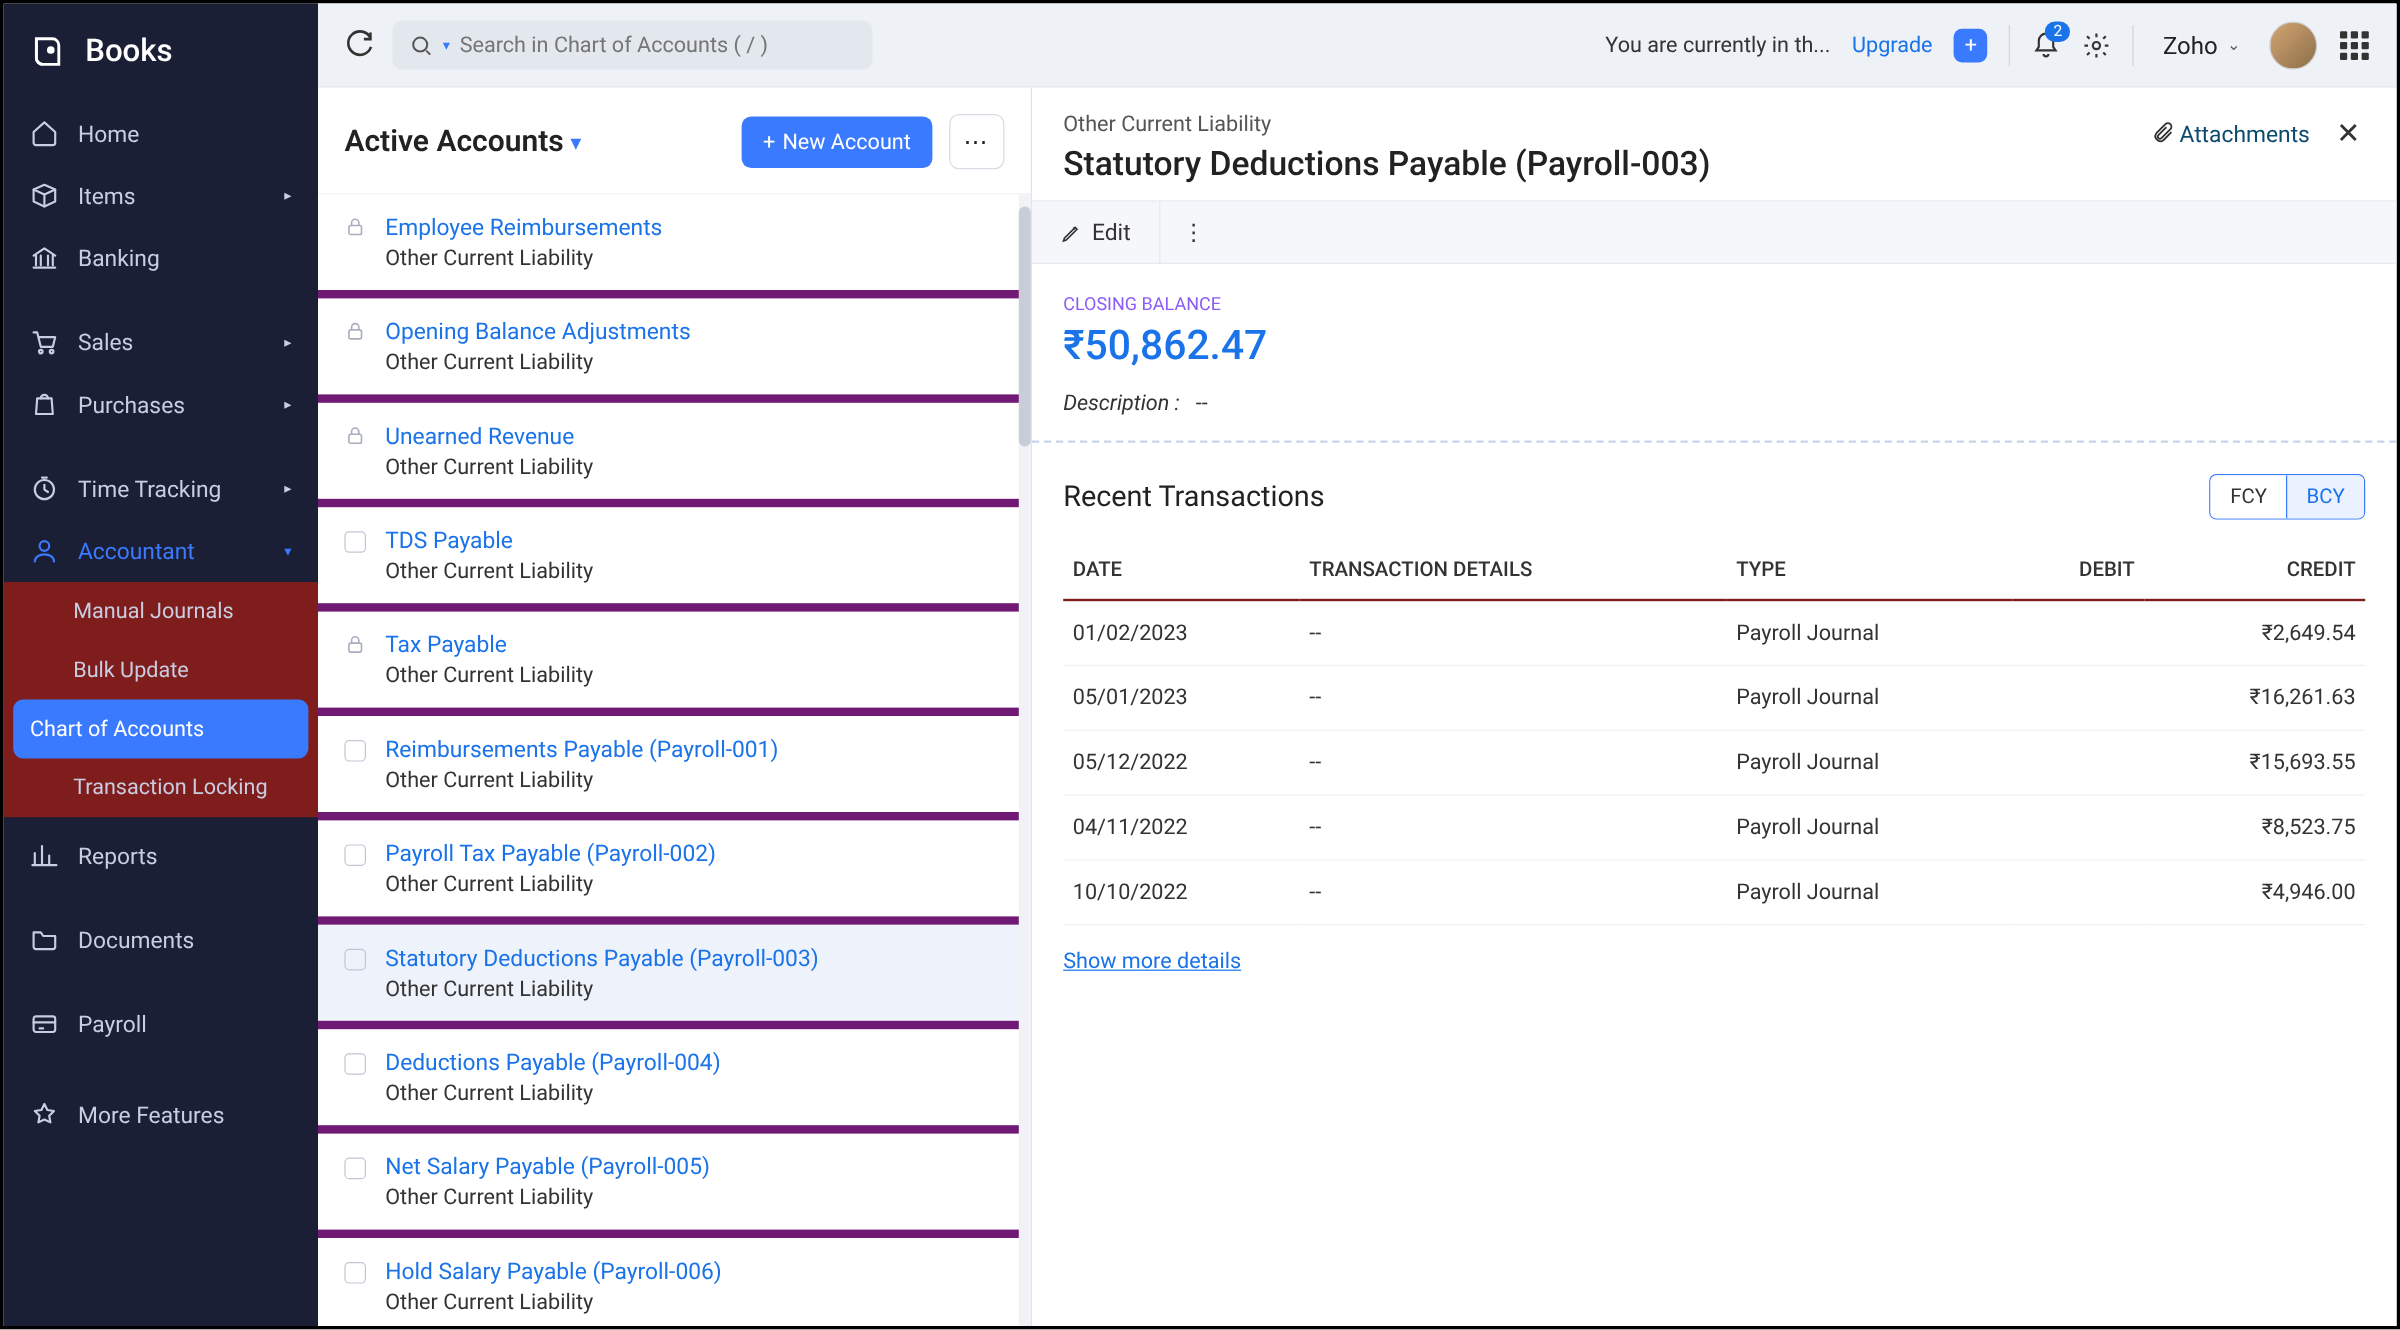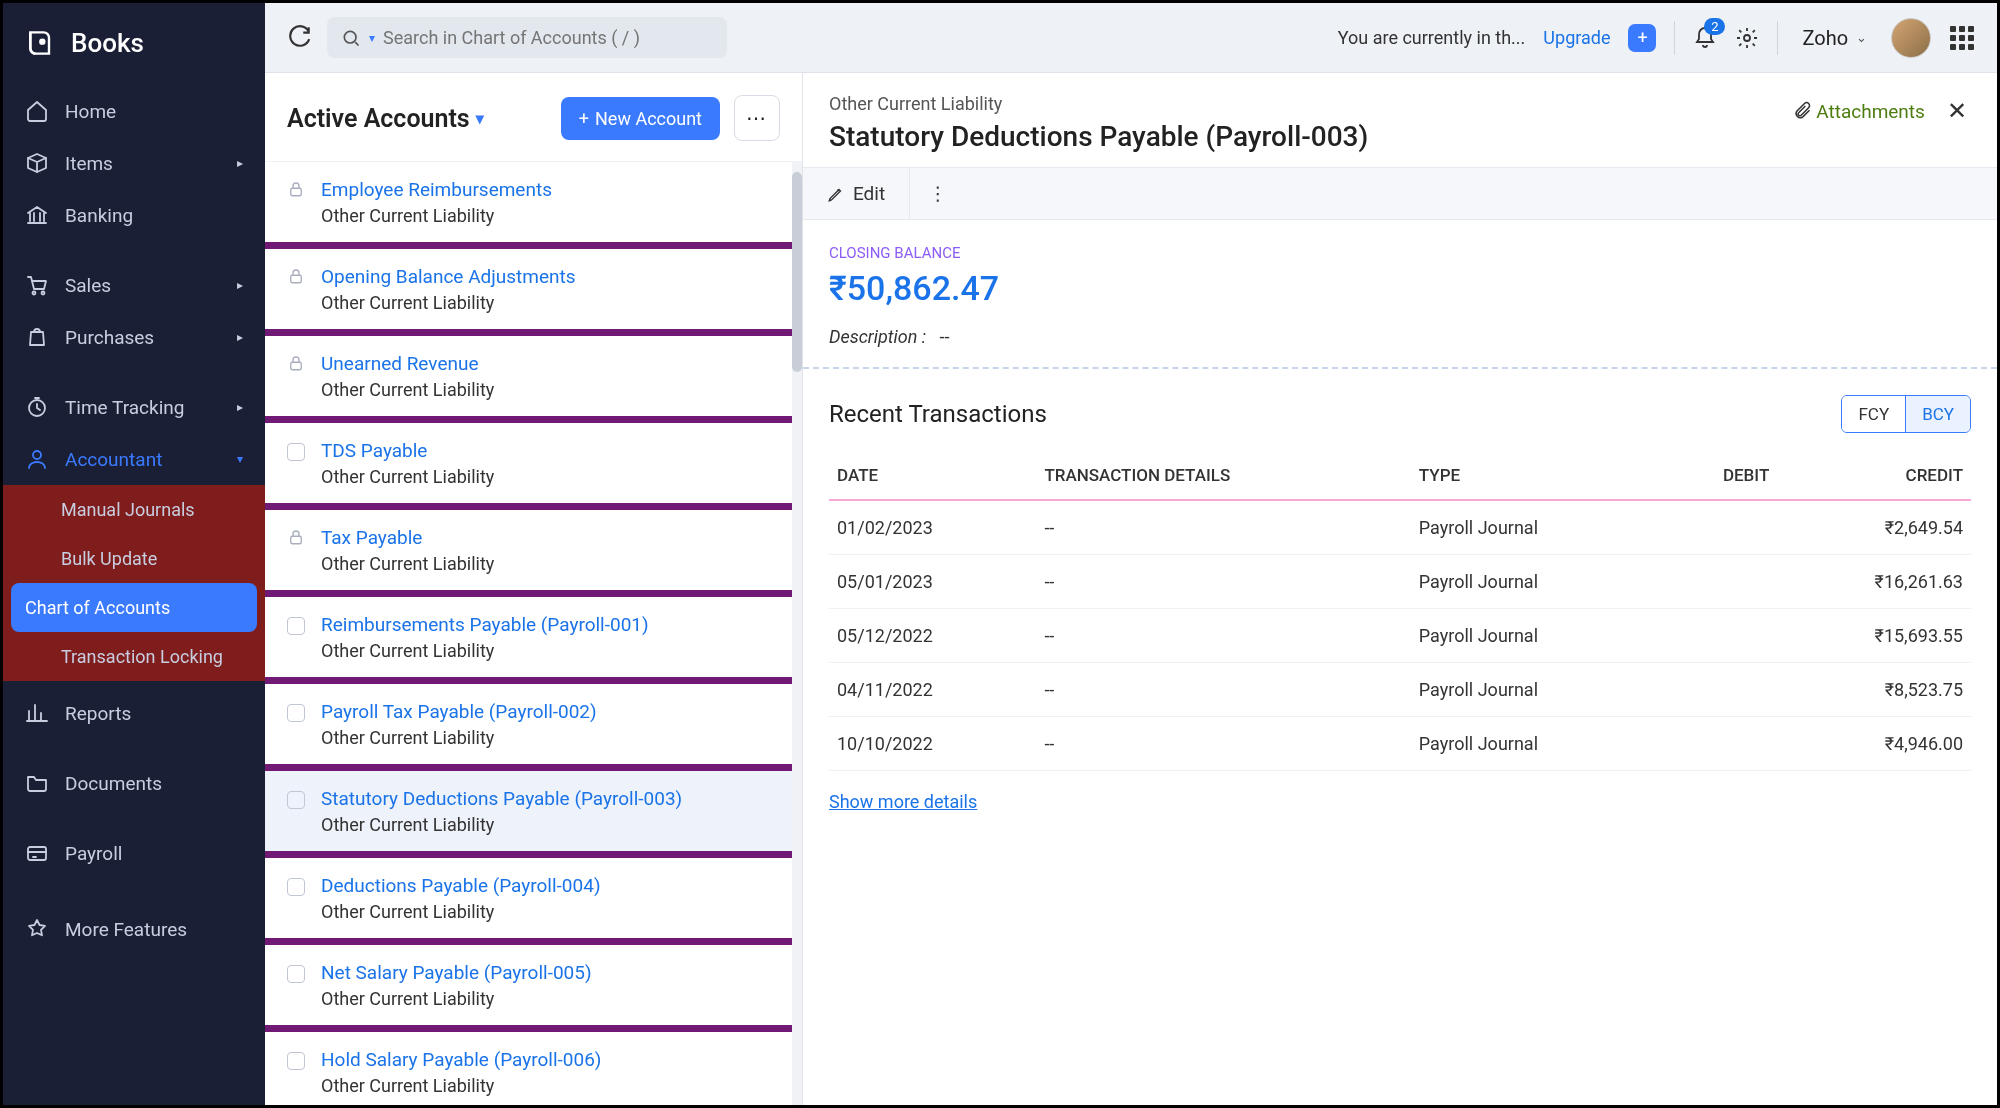--- a/index.html
+++ b/index.html
@@ -39,61 +39,61 @@
 .org-chevron { font-size: 13px; color: #555; }
 .avatar { width: 40px; height: 40px; border-radius: 50%; background: linear-gradient(135deg, #d4a574, #8b6f47); cursor: pointer; border: 1px solid #ccc; }
 .apps-grid { width: 26px; height: 26px; cursor: pointer; display: grid; grid-template-columns: repeat(3, 1fr); gap: 3px; padding: 1px; }
 .apps-grid span { background: #333; border-radius: 1px; }
 .topbar-div { width: 1px; height: 34px; background: #d0d4dc; }
 
 
 .content { flex: 1; display: flex; min-height: 0; }
 
 
-.list-panel { width: 538px; background: #fff; border-right: 1px solid #e0e3ea; display: flex; flex-direction: column; flex-shrink: 0; }
+.list-panel { width: 595px; background: #fff; border-right: 1px solid #e0e3ea; display: flex; flex-direction: column; flex-shrink: 0; }
 .list-header { display: flex; align-items: center; gap: 14px; padding: 22px 22px 20px; border-bottom: 1px solid #eef1f6; }
 .list-title { font-size: 25px; font-weight: 600; cursor: pointer; display: flex; align-items: center; gap: 6px; }
 .list-title .chev { color: #3a7afe; font-size: 16px; }
 .new-btn { margin-left: auto; background: #3a7afe; color: #fff; border: none; border-radius: 8px; padding: 11px 18px; font-size: 18px; cursor: pointer; display: flex; align-items: center; gap: 6px; }
 .more-btn { width: 46px; height: 46px; border: 1px solid #d8dce4; border-radius: 8px; background: #fff; display: flex; align-items: center; justify-content: center; cursor: pointer; font-size: 20px; letter-spacing: 2px;}
 .account-list { flex: 1; overflow-y: auto; }
 .account-row { display: flex; align-items: flex-start; gap: 16px; padding: 16px 22px; border-bottom: 7px solid #701a75; cursor: pointer; }
 .account-row.selected { background: #eef3fb; }
 .row-check { width: 18px; height: 18px; border: 1.5px solid #c0c6d4; border-radius: 4px; margin-top: 4px; flex-shrink: 0; cursor: pointer; }
 .lock-icon { width: 18px; height: 18px; color: #a8aebe; margin-top: 2px; flex-shrink: 0; }
 .row-body { flex: 1; }
 .row-name { color: #1a73e8; font-size: 19px; cursor: pointer; }
 .row-type { color: #333; font-size: 18px; margin-top: 4px; }
 
 
 .detail-panel { flex: 1; background: #fff; display: flex; flex-direction: column; min-width: 0; overflow-y: auto; }
 .detail-head { display: flex; align-items: flex-start; padding: 20px 26px 14px; }
 .detail-crumb { font-size: 18px; color: #555; margin-bottom: 6px; }
 .detail-title { font-size: 28px; font-weight: 500; }
 .detail-tools { margin-left: auto; display: flex; align-items: center; gap: 18px; }
-.attach { display: flex; align-items: center; gap: 4px; font-size: 19px; color: #4d7c0f; cursor: pointer; }
+.attach { display: flex; align-items: center; gap: 4px; font-size: 19px; color: #0c4a6e; cursor: pointer; }
 .close-x { font-size: 24px; cursor: pointer; color: #333; padding: 4px; }
 .detail-actions { display: flex; border-top: 1px solid #e6e9f0; border-bottom: 1px solid #e6e9f0; background: #f6f7fa; }
 .action { display: flex; align-items: center; gap: 8px; padding: 14px 24px; font-size: 19px; color: #333; cursor: pointer; border-right: 1px solid #e6e9f0; }
 .action:last-child { border-right: none; }
 .summary { padding: 24px 26px 20px; }
 .sum-label { font-size: 15px; color: #8b5cf6; margin-bottom: 6px; }
 .sum-value { font-size: 34px; color: #1a73e8; font-weight: 500; margin-bottom: 18px; }
 .desc-row { font-size: 18px; color: #333; }
 .desc-label { font-style: italic; }
 .dashed { border-top: 2px dashed #c8d4ec; margin: 0 0 0 0; }
 .tx-section { padding: 26px; }
 .tx-head { display: flex; align-items: center; margin-bottom: 18px; }
 .tx-title { font-size: 24px; font-weight: 400; }
 .currency-toggle { margin-left: auto; display: flex; border: 1.5px solid #3a7afe; border-radius: 6px; overflow: hidden; }
 .currency-toggle button { border: none; background: #fff; color: #333; padding: 8px 16px; font-size: 17px; cursor: pointer; }
 .currency-toggle button.sel { background: #eaf1ff; color: #1a73e8; }
 .currency-toggle button + button { border-left: 1.5px solid #3a7afe; }
 .tx-table { width: 100%; border-collapse: collapse; }
-.tx-table th { text-align: left; font-size: 17px; font-weight: 500; color: #333; padding: 14px 8px; border-bottom: 2px solid #f9a8d4; }
+.tx-table th { text-align: left; font-size: 17px; font-weight: 500; color: #333; padding: 14px 8px; border-bottom: 2px solid #7f1d1d; }
 .tx-table th.r, .tx-table td.r { text-align: right; }
 .tx-table td { padding: 16px 8px; font-size: 18px; color: #333; border-bottom: 1px solid #eef1f6; }
 .show-more { color: #1a73e8; font-size: 18px; text-decoration: underline; cursor: pointer; margin-top: 20px; display: inline-block; }
 .list-scrollbar { width: 10px; background: #f0f2f6; }
 .list-scrollbar-thumb { background: #c8cdd8; border-radius: 5px; height: 200px; margin-top: 10px; }
 
 svg { display: block; }
 </style>
 </head>
 <body>

